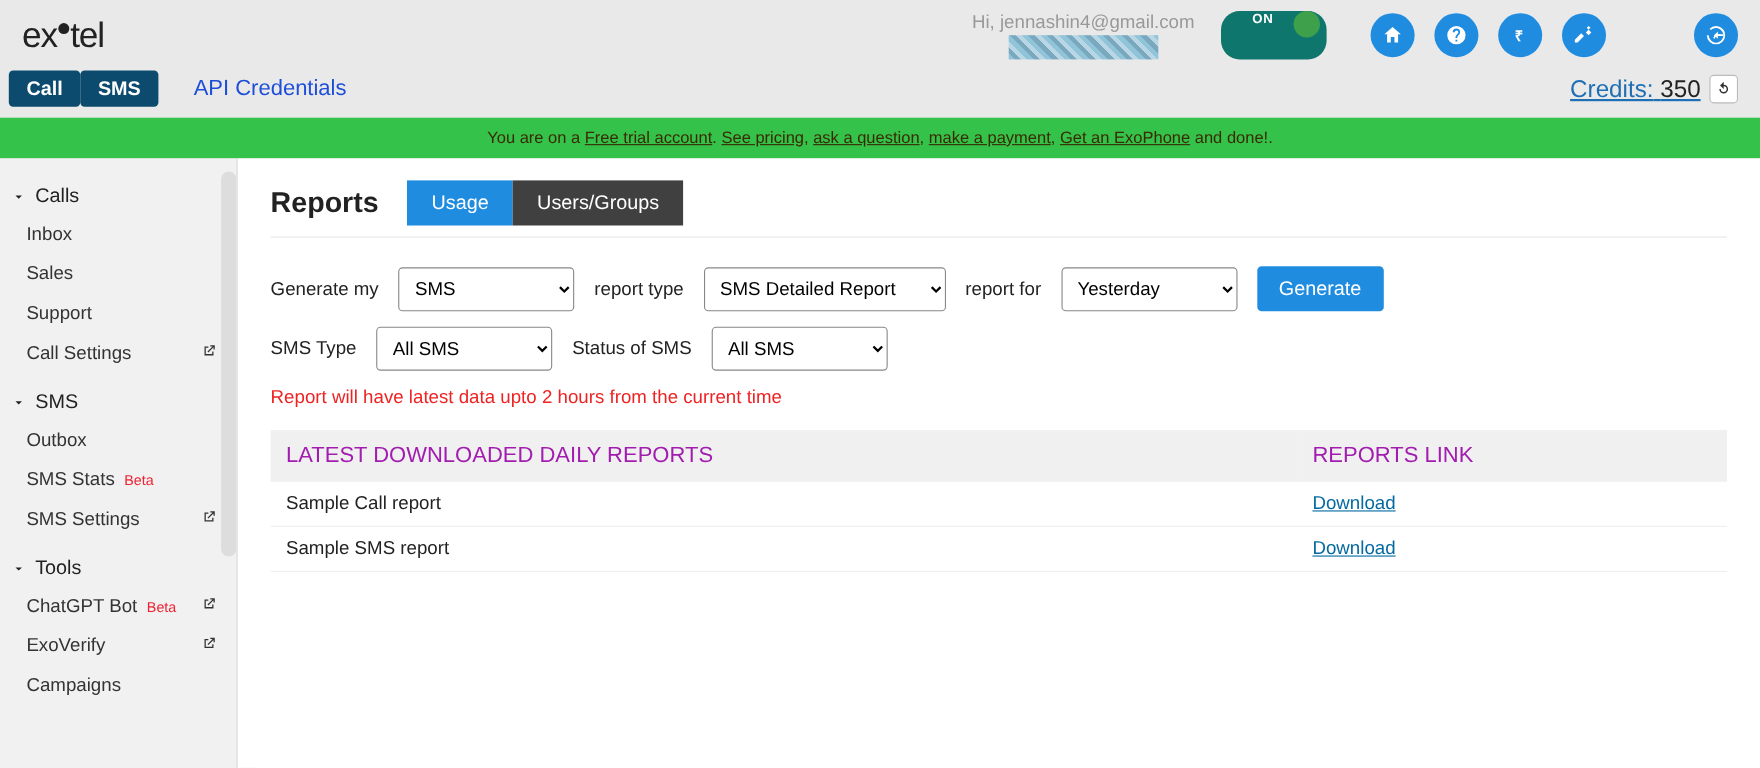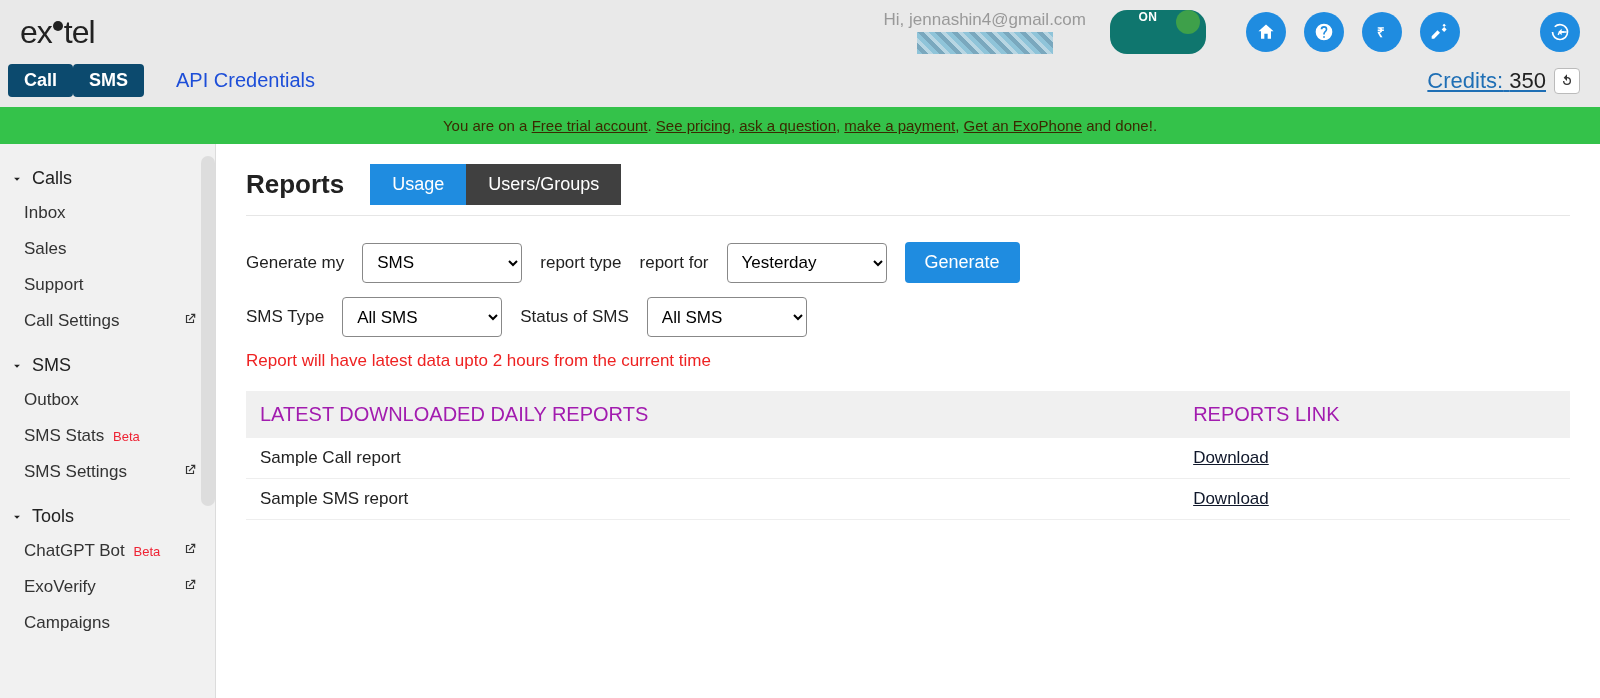--- a/index.html
+++ b/index.html
@@ -41,21 +41,21 @@
   .tab.active{ background:#1f8ce0;}
   .tab.inactive{ background:#404040;}
   .form-row{ display:flex; align-items:center; gap:18px; flex-wrap:wrap; margin-bottom:14px;}
   .form-label{ font-size:17px; color:#222;}
   select.ctl{ font-size:17px; padding:6px 10px; border:1px solid #888; border-radius:4px; height:40px; background:#fff; min-width:160px;}
   .gen-btn{ background:#1f8ce0;color:#fff;border:none;border-radius:4px;font-size:18px;padding:10px 20px;}
   .note{ color:#e22; font-size:17px; margin:6px 0 20px 0;}
   table.reports{ width:100%; border-collapse:collapse;}
   table.reports th{ text-align:left; background:#f0f0f0; color:#a21caf; font-weight:500; font-size:20px; padding:12px 14px;}
   table.reports td{ padding:10px 14px; font-size:17px; border-bottom:1px solid #eee;}
-  table.reports td a{ color:#0f172a; text-decoration:underline;}
+  table.reports td a{ color:#0369a1; text-decoration:underline;}
   .scroll-fake{position:absolute;right:0;top:12px;width:14px;height:350px;background:#ddd;border-radius:7px;}
 </style>
 </head>
 <body>
 
 <div class="topbar">
   <div class="logo">
     <span>ex</span>
       <span class="dot"></span>
       <span>tel</span>
@@ -194,20 +194,21 @@
     <div class="page-head">
       <div class="page-title">Reports</div>
       <div class="tab active">Usage</div>
       <div class="tab inactive">Users/Groups</div>
     </div>
 
     <div class="form-row">
       <span class="form-label">Generate my</span>
       <select class="ctl"><option>SMS</option></select>
       <span class="form-label">report type</span>
+      <select class="ctl" style="min-width:220px"><option>SMS Detailed Report</option></select>
       <span class="form-label">report for</span>
       <select class="ctl"><option>Yesterday</option></select>
       <button class="gen-btn">Generate</button>
     </div>
 
     <div class="form-row">
       <span class="form-label">SMS Type</span>
       <select class="ctl"><option>All SMS</option></select>
       <span class="form-label">Status of SMS</span>
       <select class="ctl"><option>All SMS</option></select>

